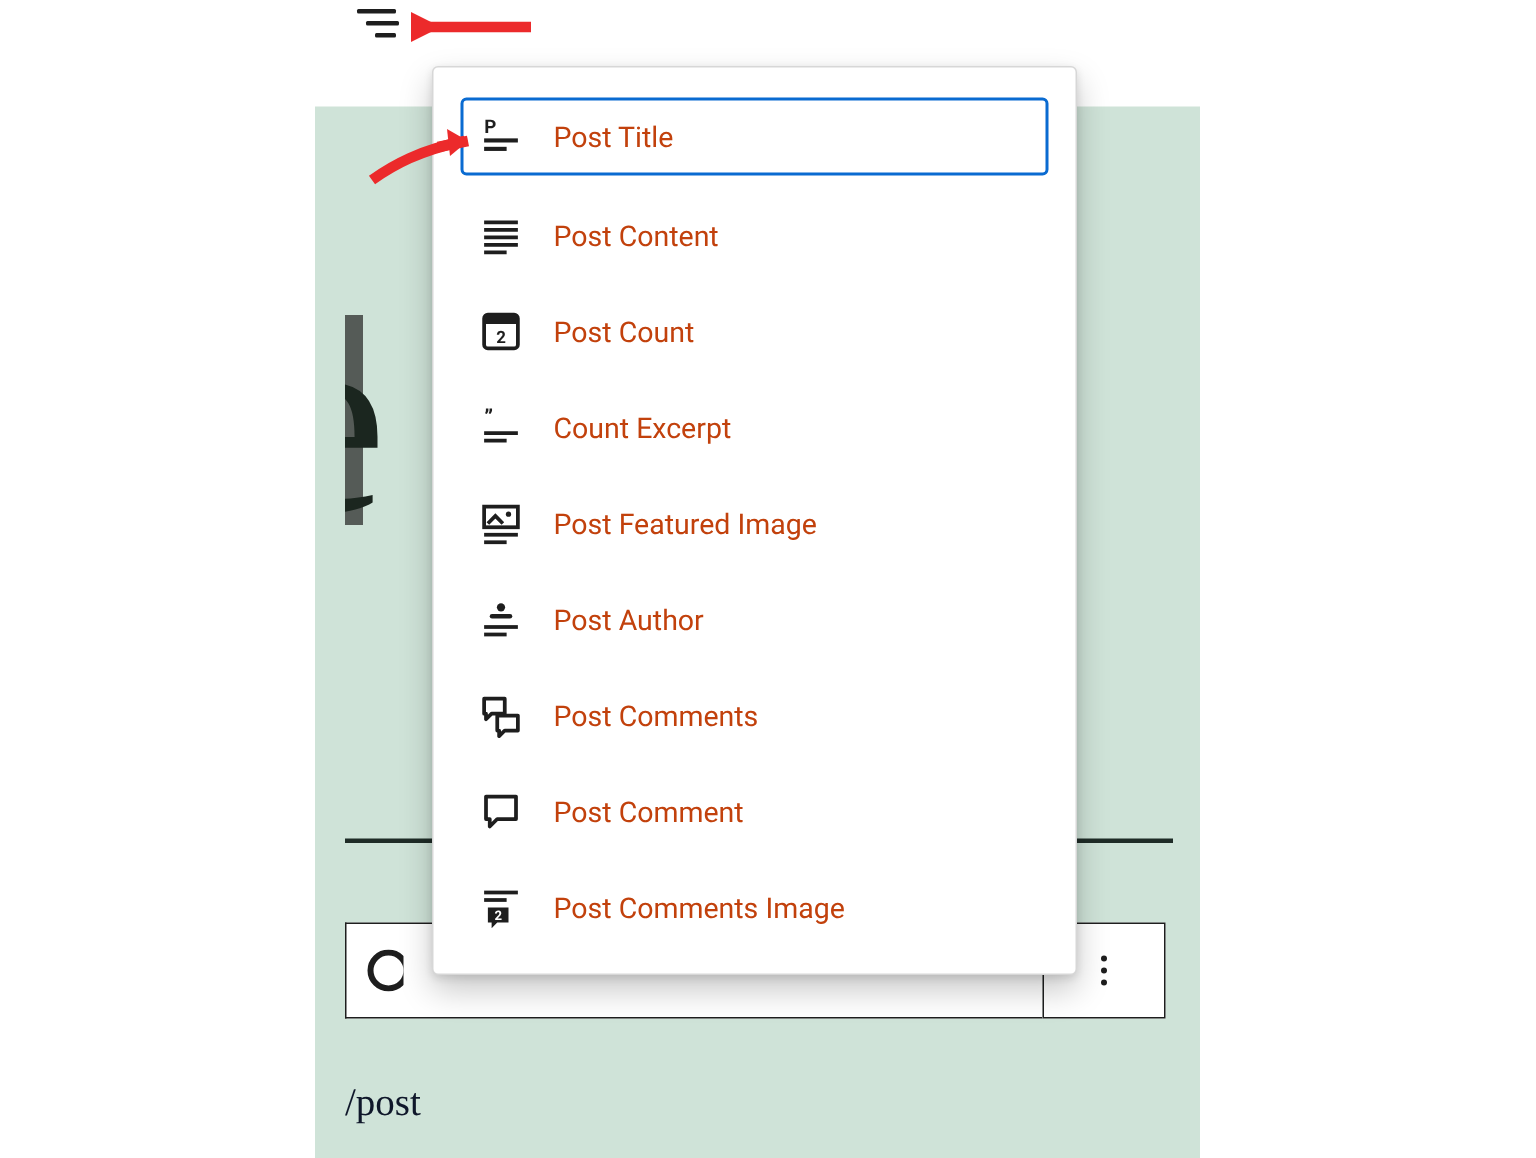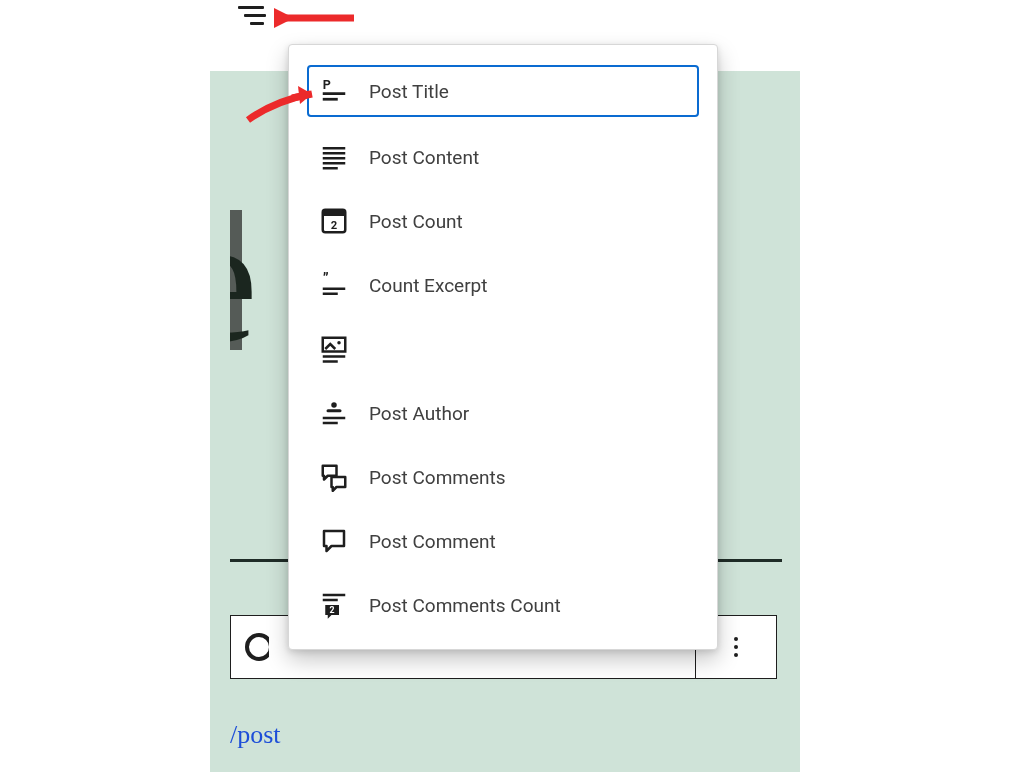--- a/index.html
+++ b/index.html
@@ -113,21 +113,21 @@
     width: 28px;
     overflow: hidden;
   }
 
   
   .slash-text {
     position: absolute;
     left: 230px;
     top: 720px;
     font-size: 26px;
-    color: #1d4ed8;
+    color: #0f172a;
     font-family: Georgia, 'Times New Roman', serif;
   }
 
   
   .filter-icon {
     position: absolute;
     left: 238px;
     top: 1px;
     width: 32px;
     height: 28px;
@@ -163,21 +163,21 @@
     margin-bottom: 16px;
     cursor: pointer;
   }
   .menu-item:last-child { margin-bottom: 0; }
   .menu-item.selected {
     border: 2px solid #0a6bd1;
     padding: 0 10px;
   }
   .menu-label {
     font-size: 19px;
-    color: #404040;
+    color: #c2410c;
   }
   .menu-icon {
     width: 30px;
     height: 30px;
     flex: 0 0 30px;
     display: block;
   }
 
   
   .arrow {
@@ -265,20 +265,21 @@
     </div>
 
     <div class="menu-item">
       <svg class="menu-icon" viewBox="0 0 24 24">
         <rect x="3" y="3" width="18" height="11" fill="none" stroke="#1e1e1e" stroke-width="2"></rect>
         <polyline points="5,12 9,8 13,12" fill="none" stroke="#1e1e1e" stroke-width="2"></polyline>
         <circle cx="16" cy="7" r="1.4" fill="#1e1e1e"></circle>
         <rect x="3" y="17" width="18" height="2" fill="#1e1e1e"></rect>
         <rect x="3" y="21" width="12" height="2" fill="#1e1e1e"></rect>
       </svg>
+      <span class="menu-label">Post Featured Image</span>
     </div>
 
     <div class="menu-item">
       <svg class="menu-icon" viewBox="0 0 24 24">
         <circle cx="12" cy="5.5" r="2.2" fill="#1e1e1e"></circle>
         <rect x="6" y="9" width="12" height="2.4" rx="1.2" fill="#1e1e1e"></rect>
         <rect x="3" y="15" width="18" height="2" fill="#1e1e1e"></rect>
         <rect x="3" y="19" width="12" height="2" fill="#1e1e1e"></rect>
       </svg>
       <span class="menu-label">Post Author</span>
@@ -299,21 +300,21 @@
       <span class="menu-label">Post Comment</span>
     </div>
 
     <div class="menu-item">
       <svg class="menu-icon" viewBox="0 0 24 24">
         <rect x="3" y="3" width="18" height="2" fill="#1e1e1e"></rect>
         <rect x="3" y="7" width="12" height="2" fill="#1e1e1e"></rect>
         <path d="M5 12 h11 v8 h-6 l-3 3 v-3 h-2 z" fill="#1e1e1e"></path>
         <text x="10.5" y="18.5" font-size="7" text-anchor="middle" fill="#ffffff" font-weight="700">2</text>
       </svg>
-      <span class="menu-label">Post Comments Count</span>
+      <span class="menu-label">Post Comments Image</span>
     </div>
 
   </div>
 
   <div class="arrow" style="left:274px; top:4px;">
     <svg width="86" height="28" viewBox="0 0 86 28">
       <defs>
         <marker id="ah1" markerWidth="8" markerHeight="8" refX="2" refY="4" orient="auto">
           <path d="M8,0 L0,4 L8,8 z" fill="#ec2a2b"></path>
         </marker>

